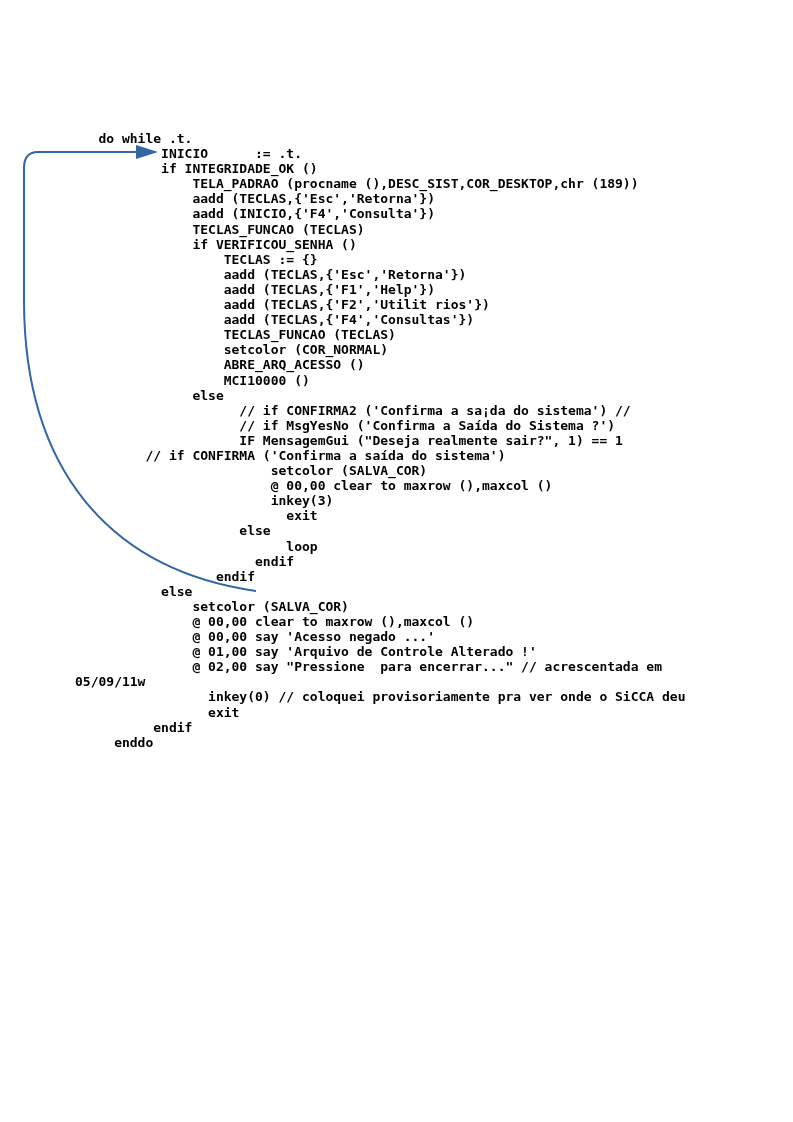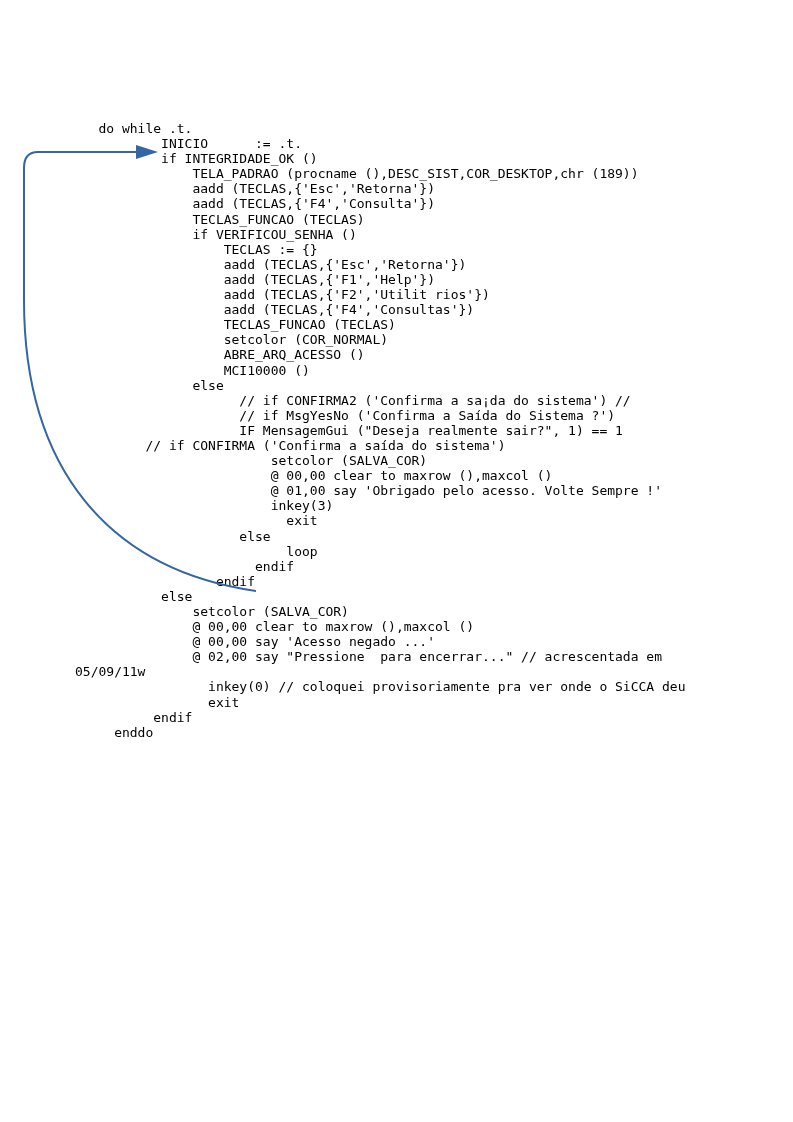--- a/index.html
+++ b/index.html
@@ -10,24 +10,25 @@
     width: 793px;
     height: 1122px;
     background: #ffffff;
     position: relative;
     overflow: hidden;
     font-family: "DejaVu Sans Mono", "Liberation Mono", monospace;
   }
   #code-block {
     position: absolute;
     left: 75px;
-    top: 121px;
+    top: 131px;
     font-size: 13px;
     line-height: 15.1px;
     color: #000000;
+    font-weight: bold;
   }
   .code-line {
     white-space: pre;
     height: 15.1px;
   }
   #arrow-overlay {
     position: absolute;
     left: 0;
     top: 0;
     width: 793px;
@@ -38,50 +39,50 @@
 </head>
 <body>
 
 <div id="code-block">
   <div id="code-lines">
       <div class="code-line">   do while .t.</div>
       <div class="code-line">           INICIO      := .t.</div>
       <div class="code-line">           if INTEGRIDADE_OK ()</div>
       <div class="code-line">               TELA_PADRAO (procname (),DESC_SIST,COR_DESKTOP,chr (189))</div>
       <div class="code-line">               aadd (TECLAS,{'Esc','Retorna'})</div>
-      <div class="code-line">               aadd (TECLAS,{'F4','Consulta'})</div>
+      <div class="code-line">               aadd (INICIO,{'F4','Consulta'})</div>
       <div class="code-line">               TECLAS_FUNCAO (TECLAS)</div>
       <div class="code-line">               if VERIFICOU_SENHA ()</div>
       <div class="code-line">                   TECLAS := {}</div>
       <div class="code-line">                   aadd (TECLAS,{'Esc','Retorna'})</div>
       <div class="code-line">                   aadd (TECLAS,{'F1','Help'})</div>
       <div class="code-line">                   aadd (TECLAS,{'F2','Utilit rios'})</div>
       <div class="code-line">                   aadd (TECLAS,{'F4','Consultas'})</div>
       <div class="code-line">                   TECLAS_FUNCAO (TECLAS)</div>
       <div class="code-line">                   setcolor (COR_NORMAL)</div>
       <div class="code-line">                   ABRE_ARQ_ACESSO ()</div>
       <div class="code-line">                   MCI10000 ()</div>
       <div class="code-line">               else</div>
       <div class="code-line">                     // if CONFIRMA2 ('Confirma a sa¡da do sistema') //</div>
       <div class="code-line">                     // if MsgYesNo ('Confirma a Saída do Sistema ?')</div>
       <div class="code-line">                     IF MensagemGui ("Deseja realmente sair?", 1) == 1</div>
       <div class="code-line">         // if CONFIRMA ('Confirma a saída do sistema')</div>
       <div class="code-line">                         setcolor (SALVA_COR)</div>
       <div class="code-line">                         @ 00,00 clear to maxrow (),maxcol ()</div>
-      <div class="code-line">                         @ 01,00 say 'Obrigado pelo acesso. Volte Sempre !'</div>
       <div class="code-line">                         inkey(3)</div>
       <div class="code-line">                           exit</div>
       <div class="code-line">                     else</div>
       <div class="code-line">                           loop</div>
       <div class="code-line">                       endif</div>
       <div class="code-line">                  endif</div>
       <div class="code-line">           else</div>
       <div class="code-line">               setcolor (SALVA_COR)</div>
       <div class="code-line">               @ 00,00 clear to maxrow (),maxcol ()</div>
       <div class="code-line">               @ 00,00 say 'Acesso negado ...'</div>
+      <div class="code-line">               @ 01,00 say 'Arquivo de Controle Alterado !'</div>
       <div class="code-line">               @ 02,00 say "Pressione  para encerrar..." // acrescentada em</div>
       <div class="code-line">05/09/11w</div>
       <div class="code-line">                 inkey(0) // coloquei provisoriamente pra ver onde o SiCCA deu</div>
       <div class="code-line">                 exit</div>
       <div class="code-line">          endif</div>
       <div class="code-line">     enddo</div>
     </div>
 </div>
 
 <svg id="arrow-overlay" viewBox="0 0 793 1122" xmlns="http://www.w3.org/2000/svg">

